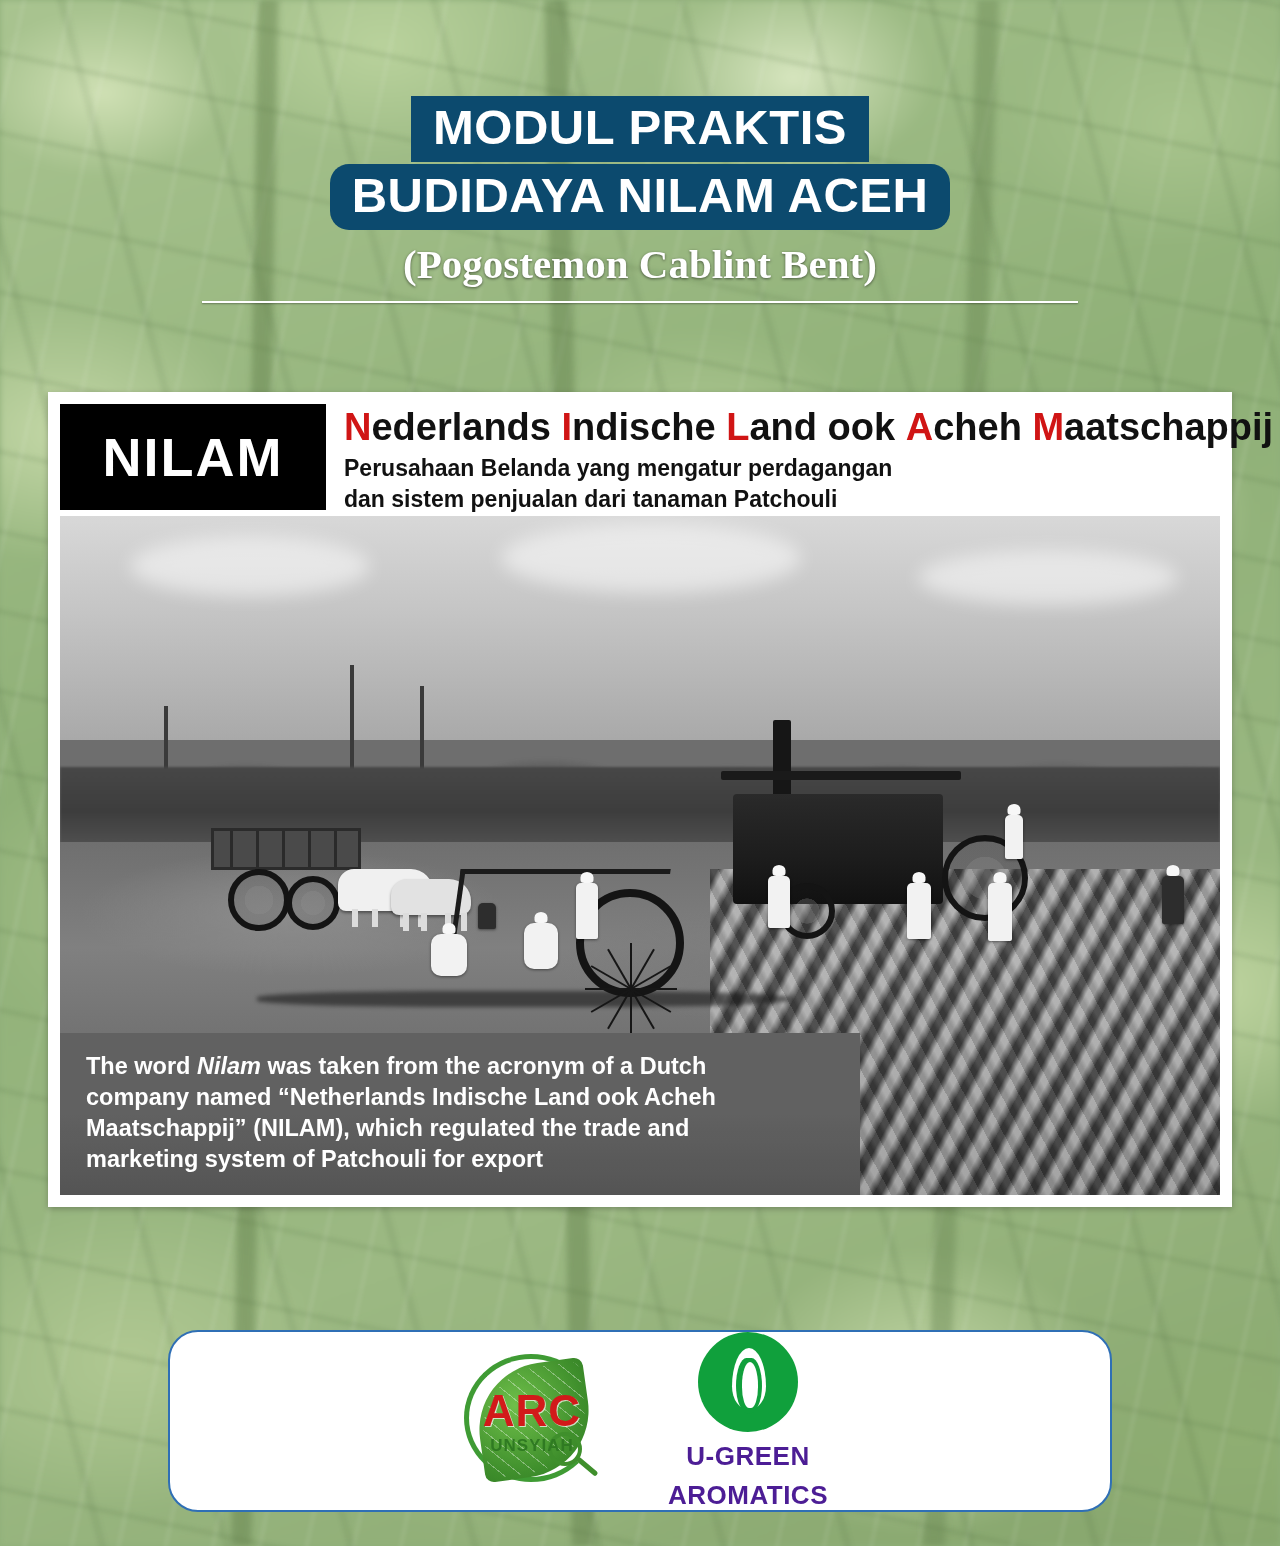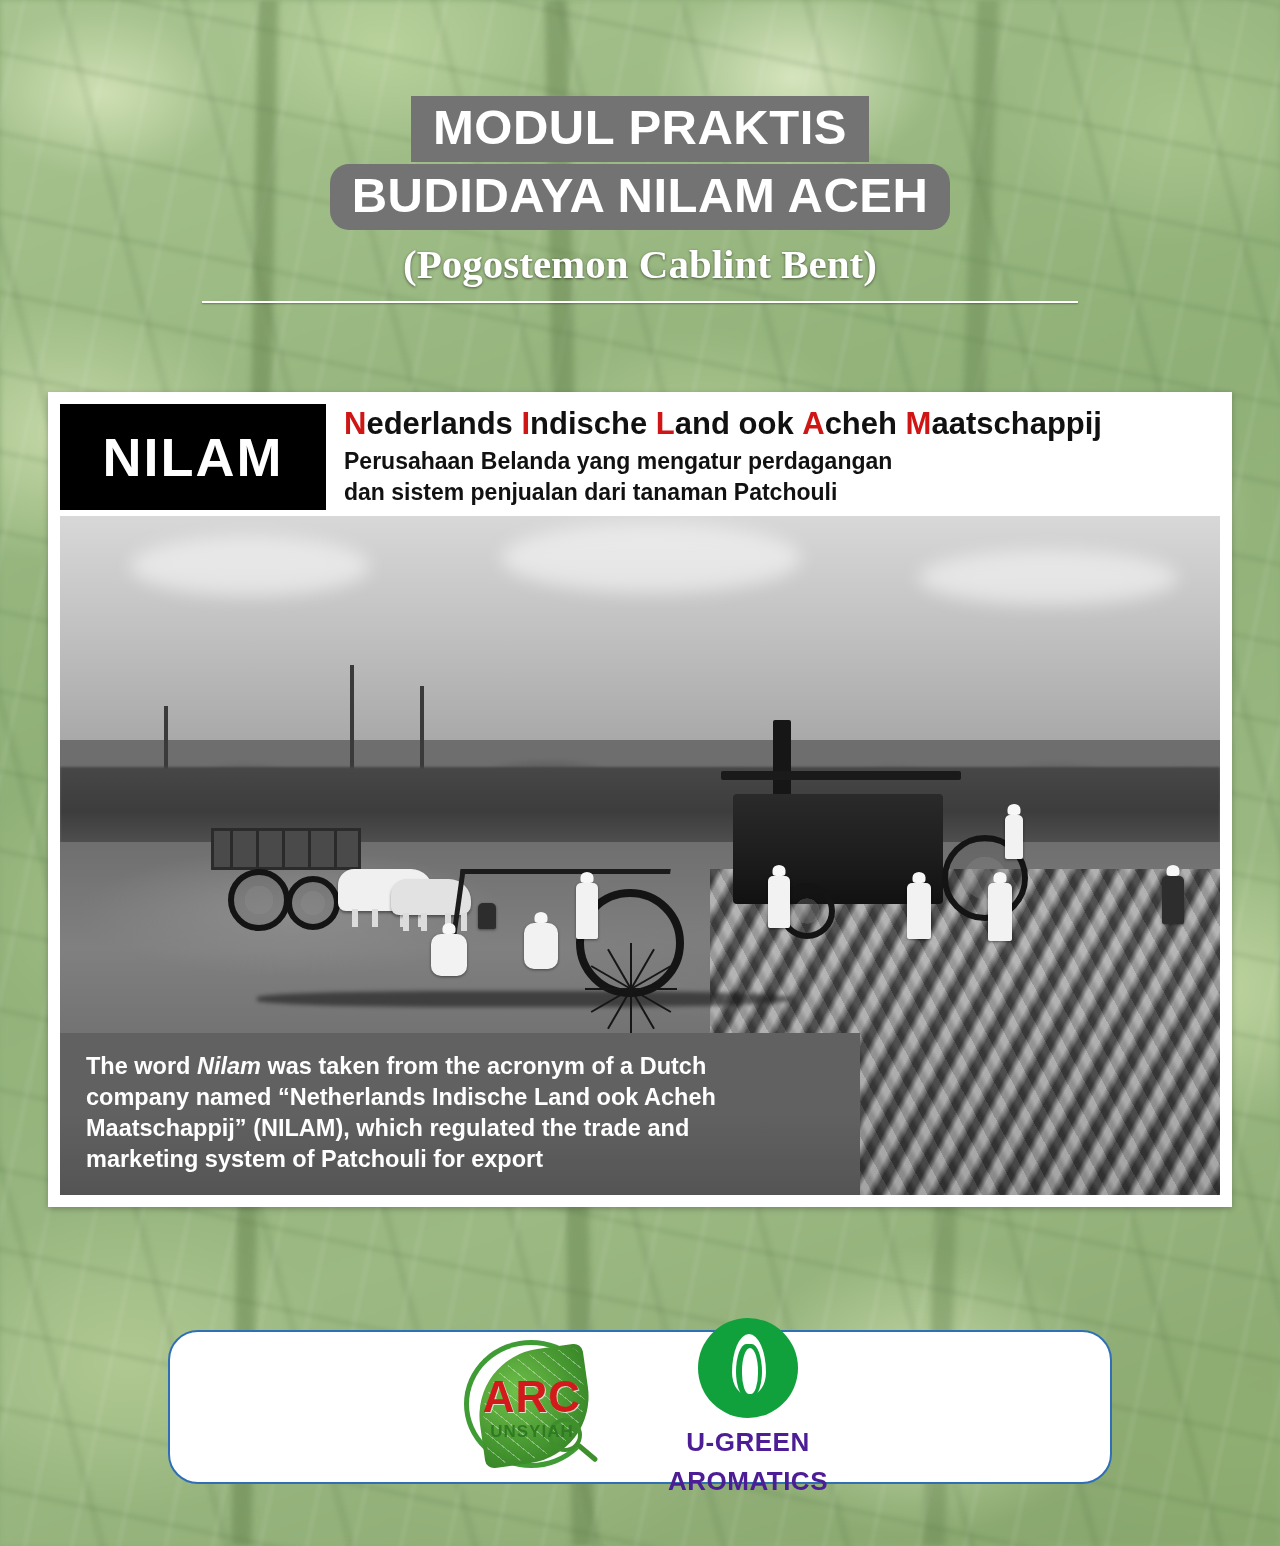--- a/index.html
+++ b/index.html
@@ -66,21 +66,21 @@
   
   .title-wrap {
     position: absolute;
     top: 96px;
     left: 0;
     width: 1280px;
     text-align: center;
   }
   .title-line {
     display: inline-block;
-    background: #737373;
+    background: #0c4a6e;
     color: #ffffff;
     font-size: 49px;
     line-height: 1.22;
     font-weight: bold;
     letter-spacing: 0.5px;
     padding: 2px 22px 4px 22px;
     white-space: nowrap;
   }
   .title-line2 { margin-top: 2px; border-radius: 19px; }
   .subtitle {
@@ -129,21 +129,21 @@
     align-items: center;
     justify-content: center;
     flex: 0 0 auto;
   }
   .fig-header-text {
     padding-left: 18px;
     padding-top: 2px;
     flex: 1 1 auto;
   }
   .acronym-line {
-    font-size: 31px;
+    font-size: 38px;
     font-weight: 600;
     color: #111111;
     letter-spacing: 0px;
     white-space: nowrap;
   }
   .acronym-line .cap { color: #d01515; font-weight: bold; }
   .fig-sub1, .fig-sub2 {
     font-size: 23px;
     color: #111111;
     font-weight: 600;
@@ -325,21 +325,21 @@
     filter: none;
   }
   .caption em { font-style: italic; }
 
   
   .footer-bar {
     position: absolute;
     left: 168px;
     top: 1330px;
     width: 944px;
-    height: 154px;
+    height: 182px;
     background: #ffffff;
     border: 2px solid #2f6fb5;
     border-radius: 30px;
     display: flex;
     align-items: center;
     justify-content: center;
     gap: 56px;
   }
   .logo-arc {
     position: relative;

